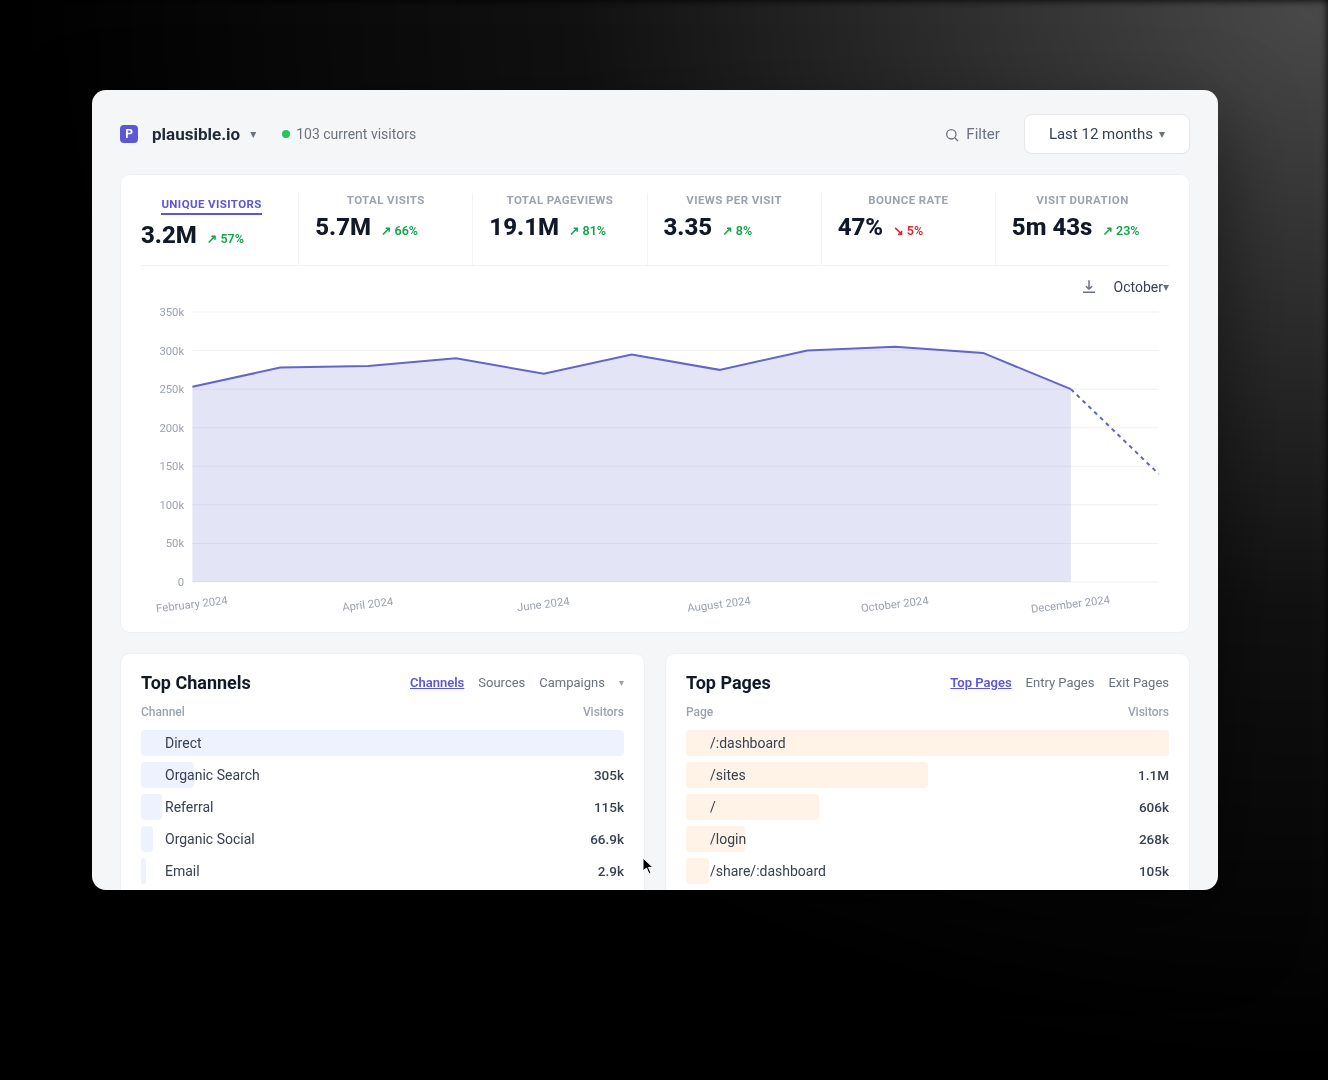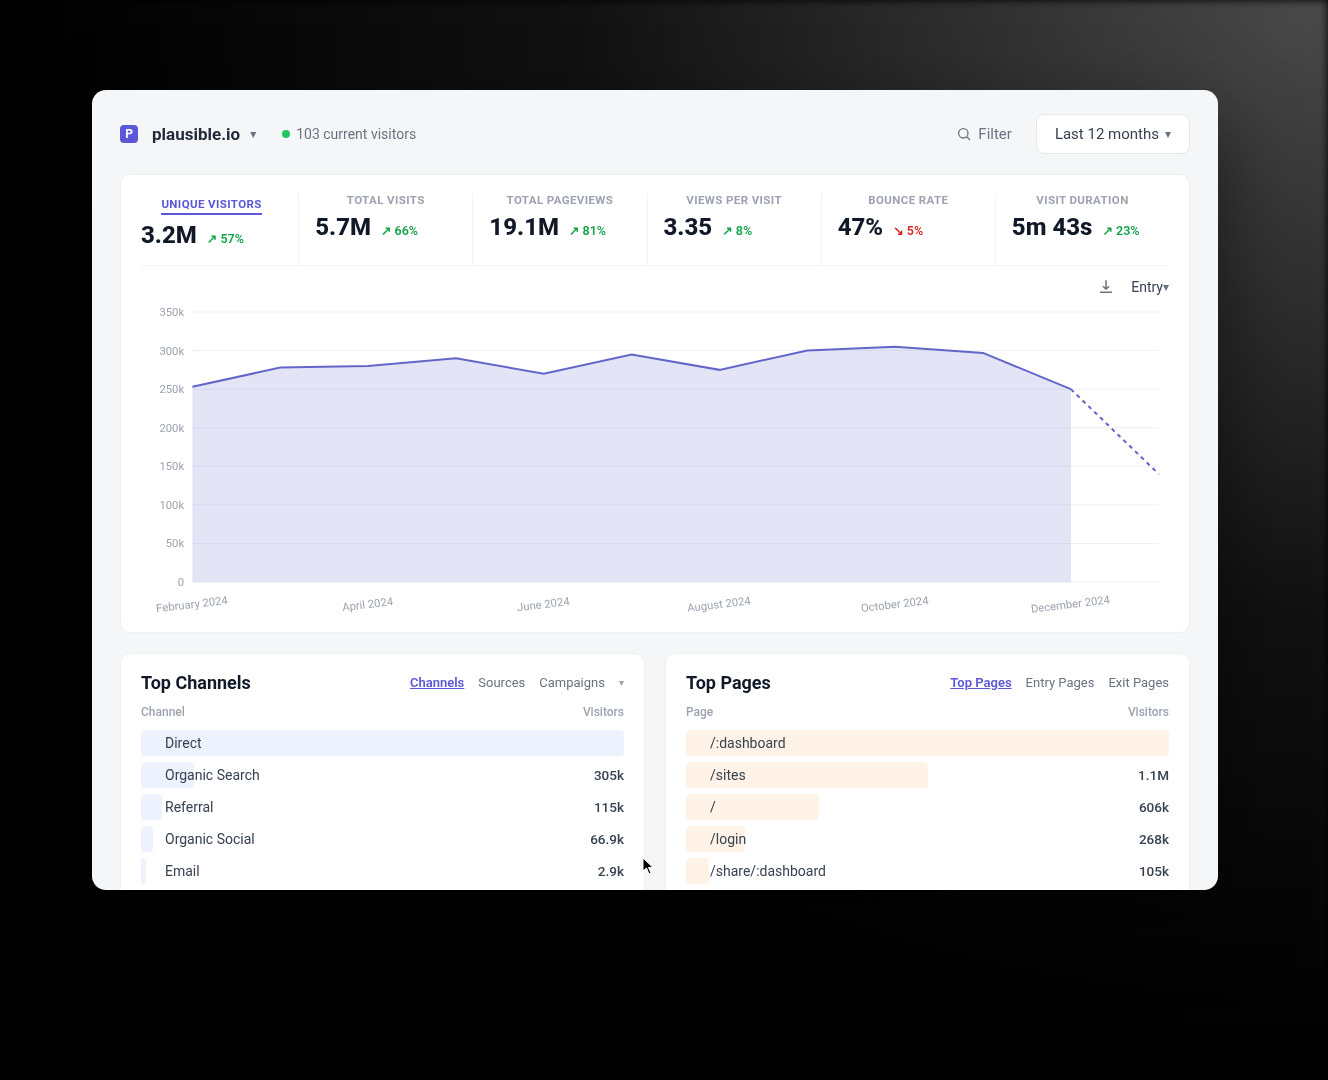--- a/index.html
+++ b/index.html
@@ -28,23 +28,23 @@
 }
 
 
 .hdr { display: flex; align-items: center; gap: 14px; margin-bottom: 20px; }
 .logo { width: 18px; height: 18px; background: #5b57d6; border-radius: 4px; display:flex;align-items:center;justify-content:center;color:#fff;font-weight:700;font-size:12px;}
 .site-name { font-weight: 700; color: #1f2937; font-size: 17px; }
 .chev { color:#6b7280; font-size:12px; margin-left:-4px;}
 .live { display:flex; align-items:center; gap:6px; font-size:14px; color:#6b7280; margin-left:12px;}
 .live-dot { width:8px;height:8px;background:#22c55e;border-radius:50%; }
 .spacer { flex:1; }
-.filter-btn { display:flex;align-items:center;gap:6px;color:#6b7280;font-size:15px;cursor:pointer; margin-right:10px;}
+.filter-btn { display:flex;align-items:flex-end;gap:6px;color:#6b7280;font-size:15px;cursor:pointer; margin-right:10px;}
 .filter-btn svg { width:16px;height:16px; }
-.range-select { background:#fff; border:1px solid #e5e7eb; border-radius:8px; padding:10px 18px; display:flex;align-items:center;gap:10px; font-size:15px; color:#374151; cursor:pointer;}
+.range-select { background:#fff; border:1px solid #e5e7eb; border-radius:8px; padding:10px 24px; display:flex;align-items:center;gap:10px; font-size:15px; color:#374151; cursor:pointer;}
 
 
 .card { background:#fff; border:1px solid #eef0f3; border-radius:10px; padding:18px 20px 10px; margin-bottom:20px;}
 .stats { display:flex; border-bottom:1px solid #f1f3f5;}
 .stat { flex:1; padding:0 16px 16px; border-right:1px solid #f1f3f5;text-align:center; }
 .stat:first-child{padding-left:0;}
 .stat:last-child{border-right:none;}
 .stat-label { font-size:11.5px; font-weight:700; letter-spacing:.4px; color:#9ca3af; text-transform:uppercase; margin-bottom:6px;}
 .stat.active .stat-label { color:#5b57d6; border-bottom:2px solid #5b57d6; display:inline-block; padding-bottom:2px;}
 .stat-val-row { display:flex; align-items:baseline; gap:10px;}
@@ -153,21 +153,21 @@
       <div class="stat-val">5m 43s</div>
       <div class="delta up">↗ 23%</div>
     </div>
         </div>
       </div>
     <div class="chart-tools">
       <svg class="dl-icon" viewBox="0 0 24 24" fill="none" stroke="currentColor" stroke-width="2">
           <path d="M12 3v12m0 0l-4-4m4 4l4-4M4 19h16"></path>
         </svg>
       <div class="months-sel">
-        <span>Entry</span>
+        <span>October</span>
         <span class="chev">▾</span>
       </div>
     </div>
     <div class="chart-wrap">
       <svg class="chart" id="chart" viewBox="0 0 1000 320" preserveAspectRatio="none">
           <line class="grid" x1="50" y1="10" x2="990" y2="10" stroke="#eef0f3"></line>
           <text class="ytick" x="42" y="14">350k</text>
           <line class="grid" x1="50" y1="48.57142857142857" x2="990" y2="48.57142857142857" stroke="#eef0f3"></line>
           <text class="ytick" x="42" y="52.57142857142857">300k</text>
           <line class="grid" x1="50" y1="87.14285714285714" x2="990" y2="87.14285714285714" stroke="#eef0f3"></line>

